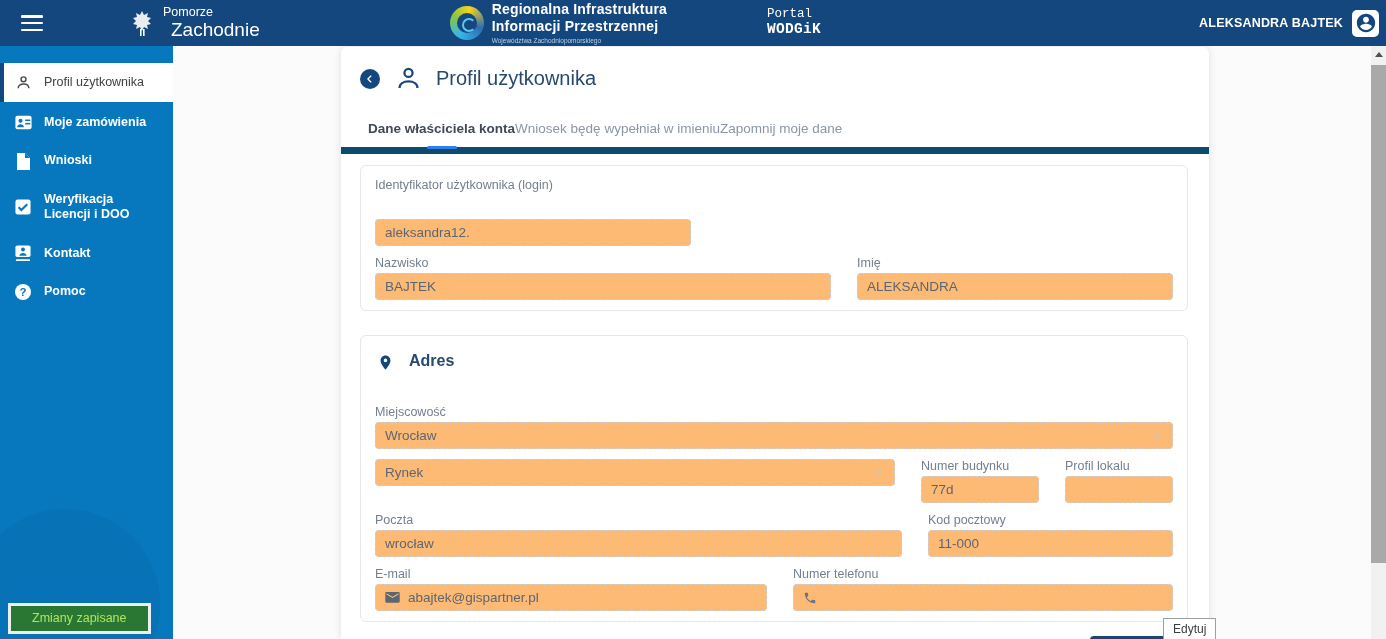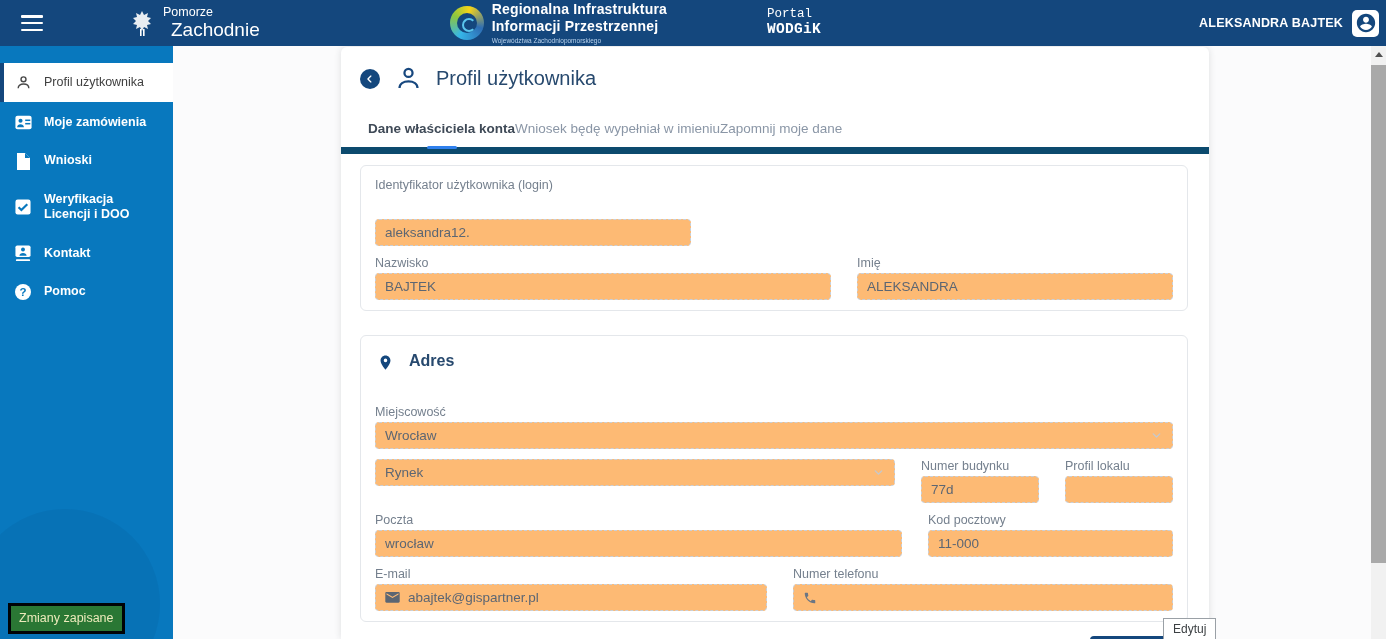--- a/index.html
+++ b/index.html
@@ -30,21 +30,21 @@
   
   .sidebar { position:absolute; top:46px; left:0; width:173px; height:593px; background:#0878BE; z-index:20; }
   .sidebar::after { content:""; position:absolute; left:-30px; bottom:-60px; width:190px; height:190px; border-radius:50%; background:rgba(0,40,80,.07); }
   .nav { margin-top:17px; }
   .nav-item { display:flex; align-items:center; padding:9px 10px 9px 13px; color:#fff; font-size:12.5px; font-weight:700; line-height:1.25; cursor:pointer; }
   .nav-item .ic { width:20px; flex:0 0 20px; margin-right:11px; display:flex; align-items:center; justify-content:center; }
   .nav-item.active { background:#fff; color:#3F3F3F; font-weight:400; border-left:4px solid #14477D; padding:11px 10px 11px 9px; }
   .nav-item + .nav-item { margin-top:4px; }
   .q-icon { width:16px; height:16px; border-radius:50%; background:#fff; color:#0878BE; font-size:11.5px; font-weight:700; display:flex; align-items:center; justify-content:center; }
 
-  .toast { position:absolute; left:8px; bottom:5px; background:#2E7D32; color:#fef9c3; font-size:12.5px; padding:5px 8px 6px; border:3px solid #000000; white-space:nowrap; }
+  .toast { position:absolute; left:8px; bottom:5px; background:#2E7D32; color:#bef264; font-size:12.5px; padding:5px 21px 6px; border:3px solid #ffffff; white-space:nowrap; }
 
   
   .page { position:absolute; top:46px; left:173px; width:1198px; height:593px; background:#FBFBFC; }
   .panel { position:absolute; left:168px; top:1px; width:868px; height:592px; background:#fff; border-radius:6px 6px 0 0; box-shadow:0 0 7px rgba(40,50,60,.14); }
 
   .panel-head { display:flex; align-items:center; padding:18px 20px 0 19px; }
   .back-btn { width:20px; height:20px; border-radius:50%; background:#14477D; display:flex; align-items:center; justify-content:center; cursor:pointer; flex:0 0 auto; }
   .title-icon { margin-left:15px; display:flex; }
   .page-title { margin-left:14px; font-size:20px; color:#27496E; }
 

